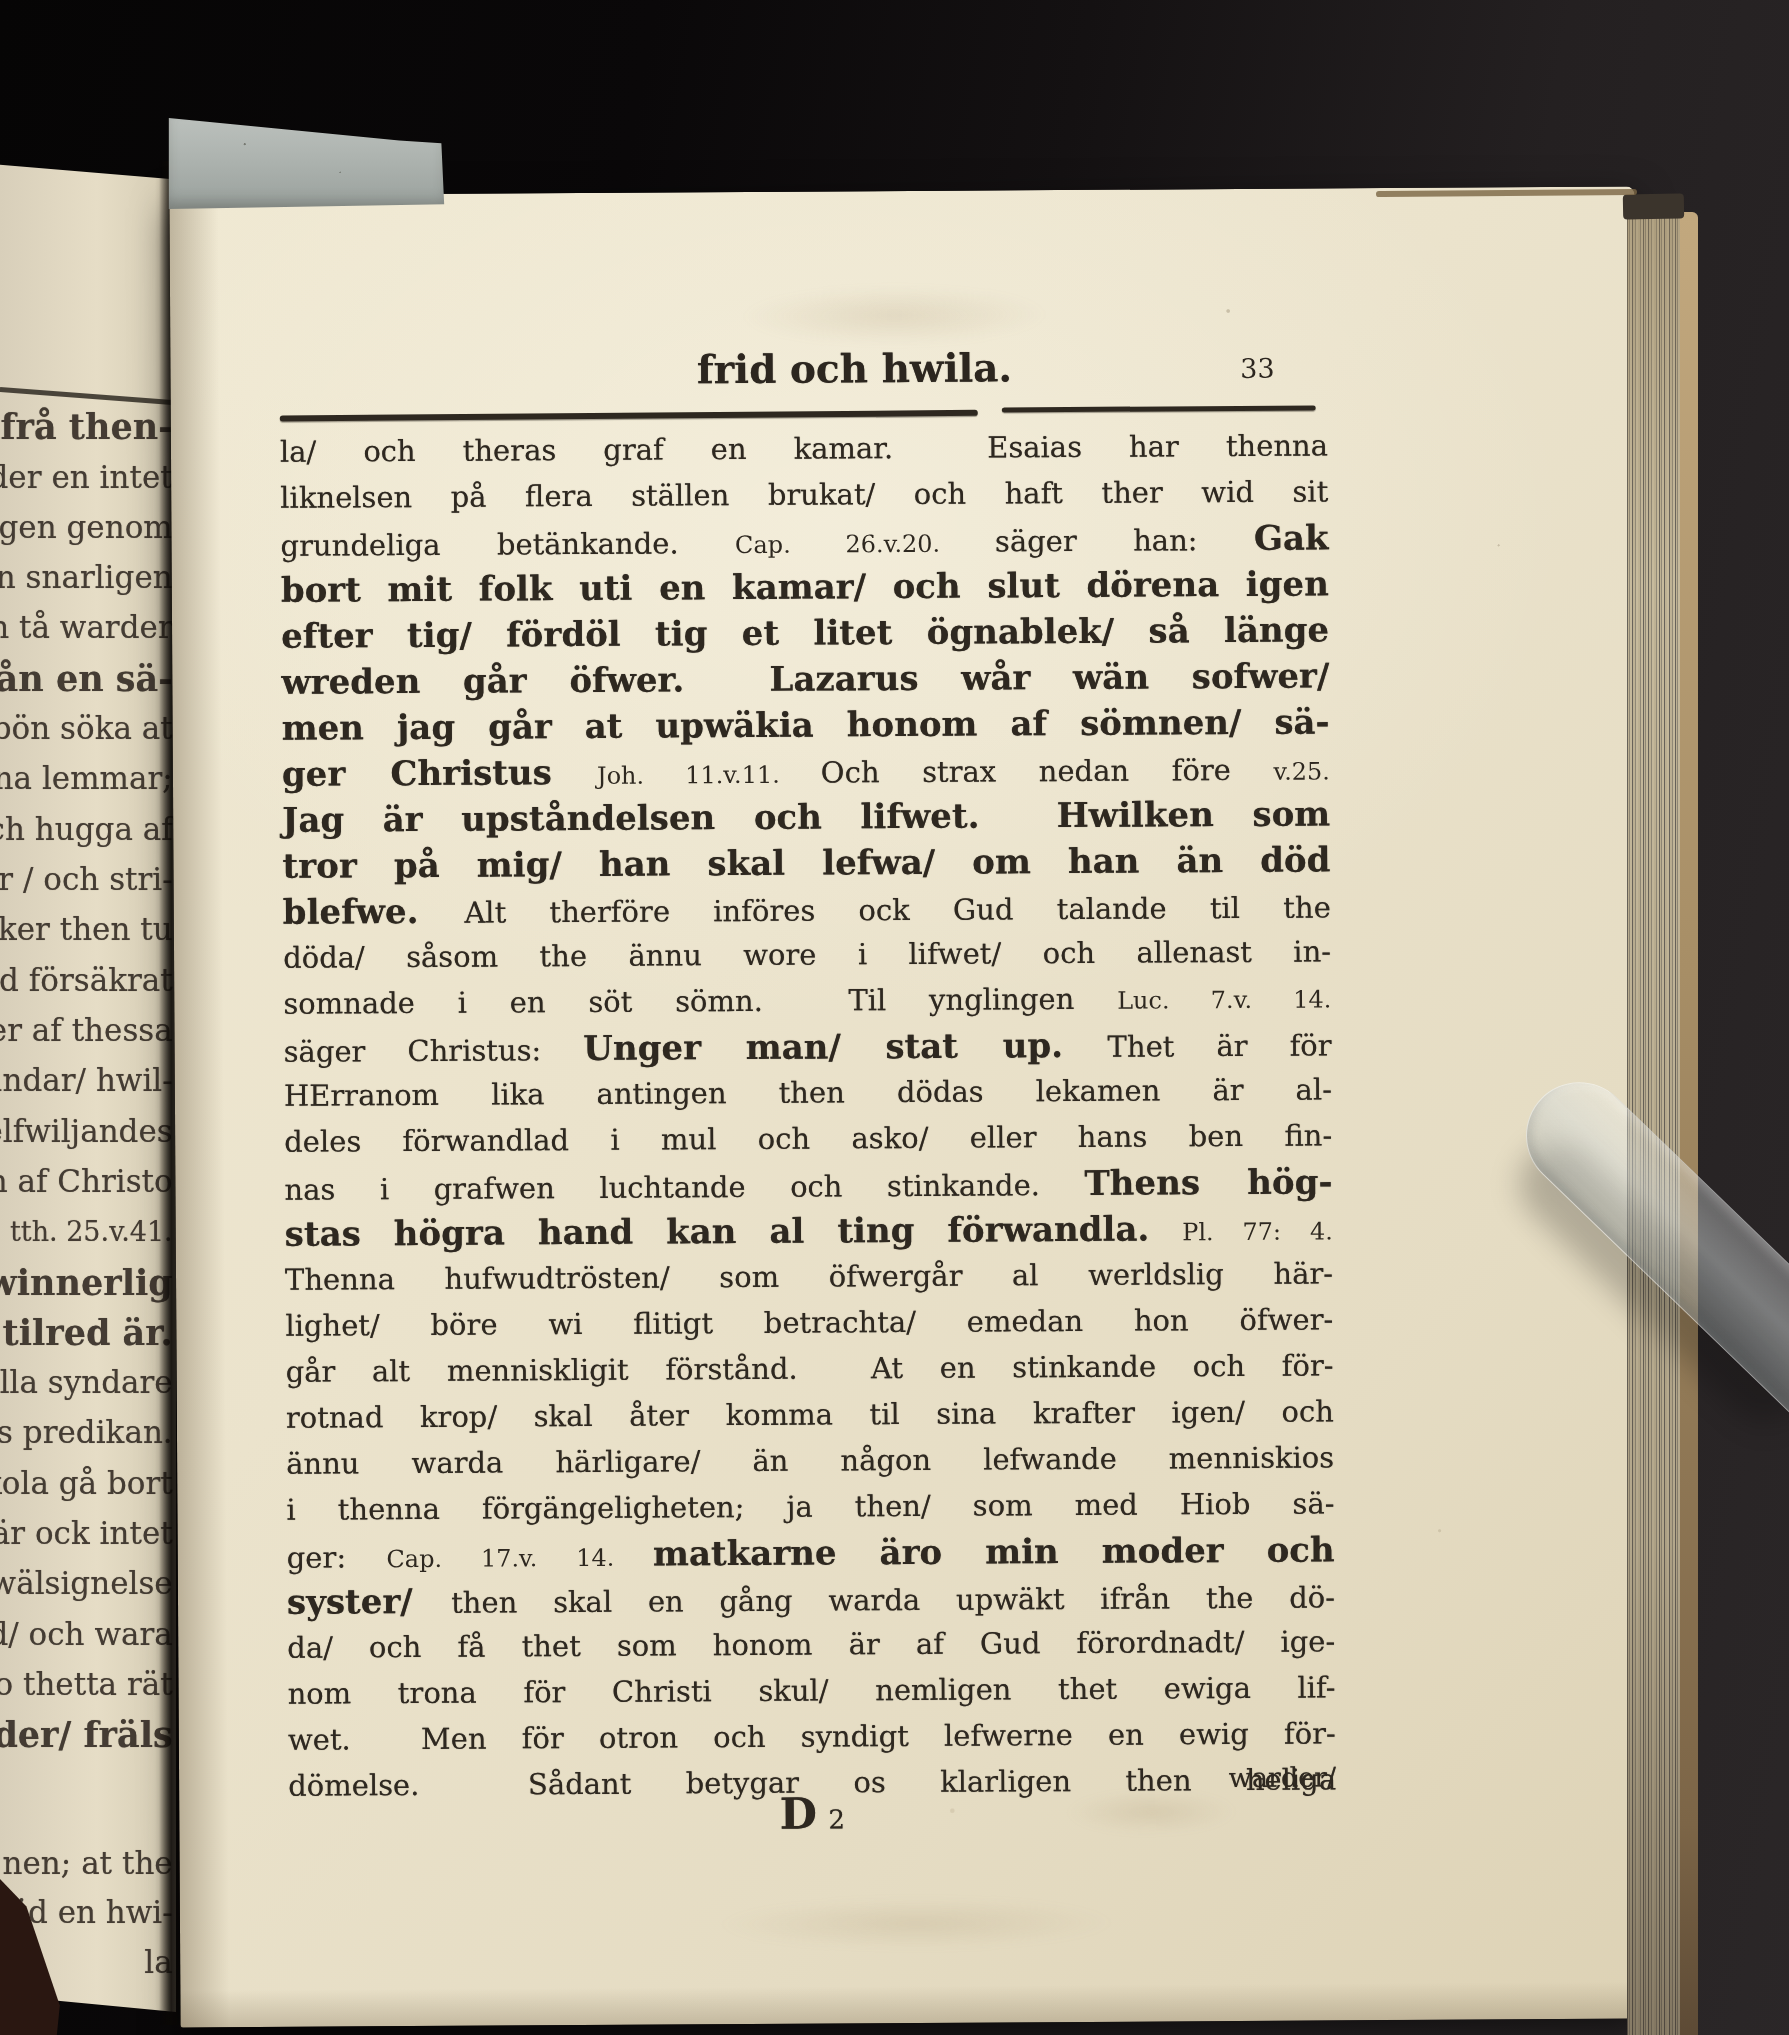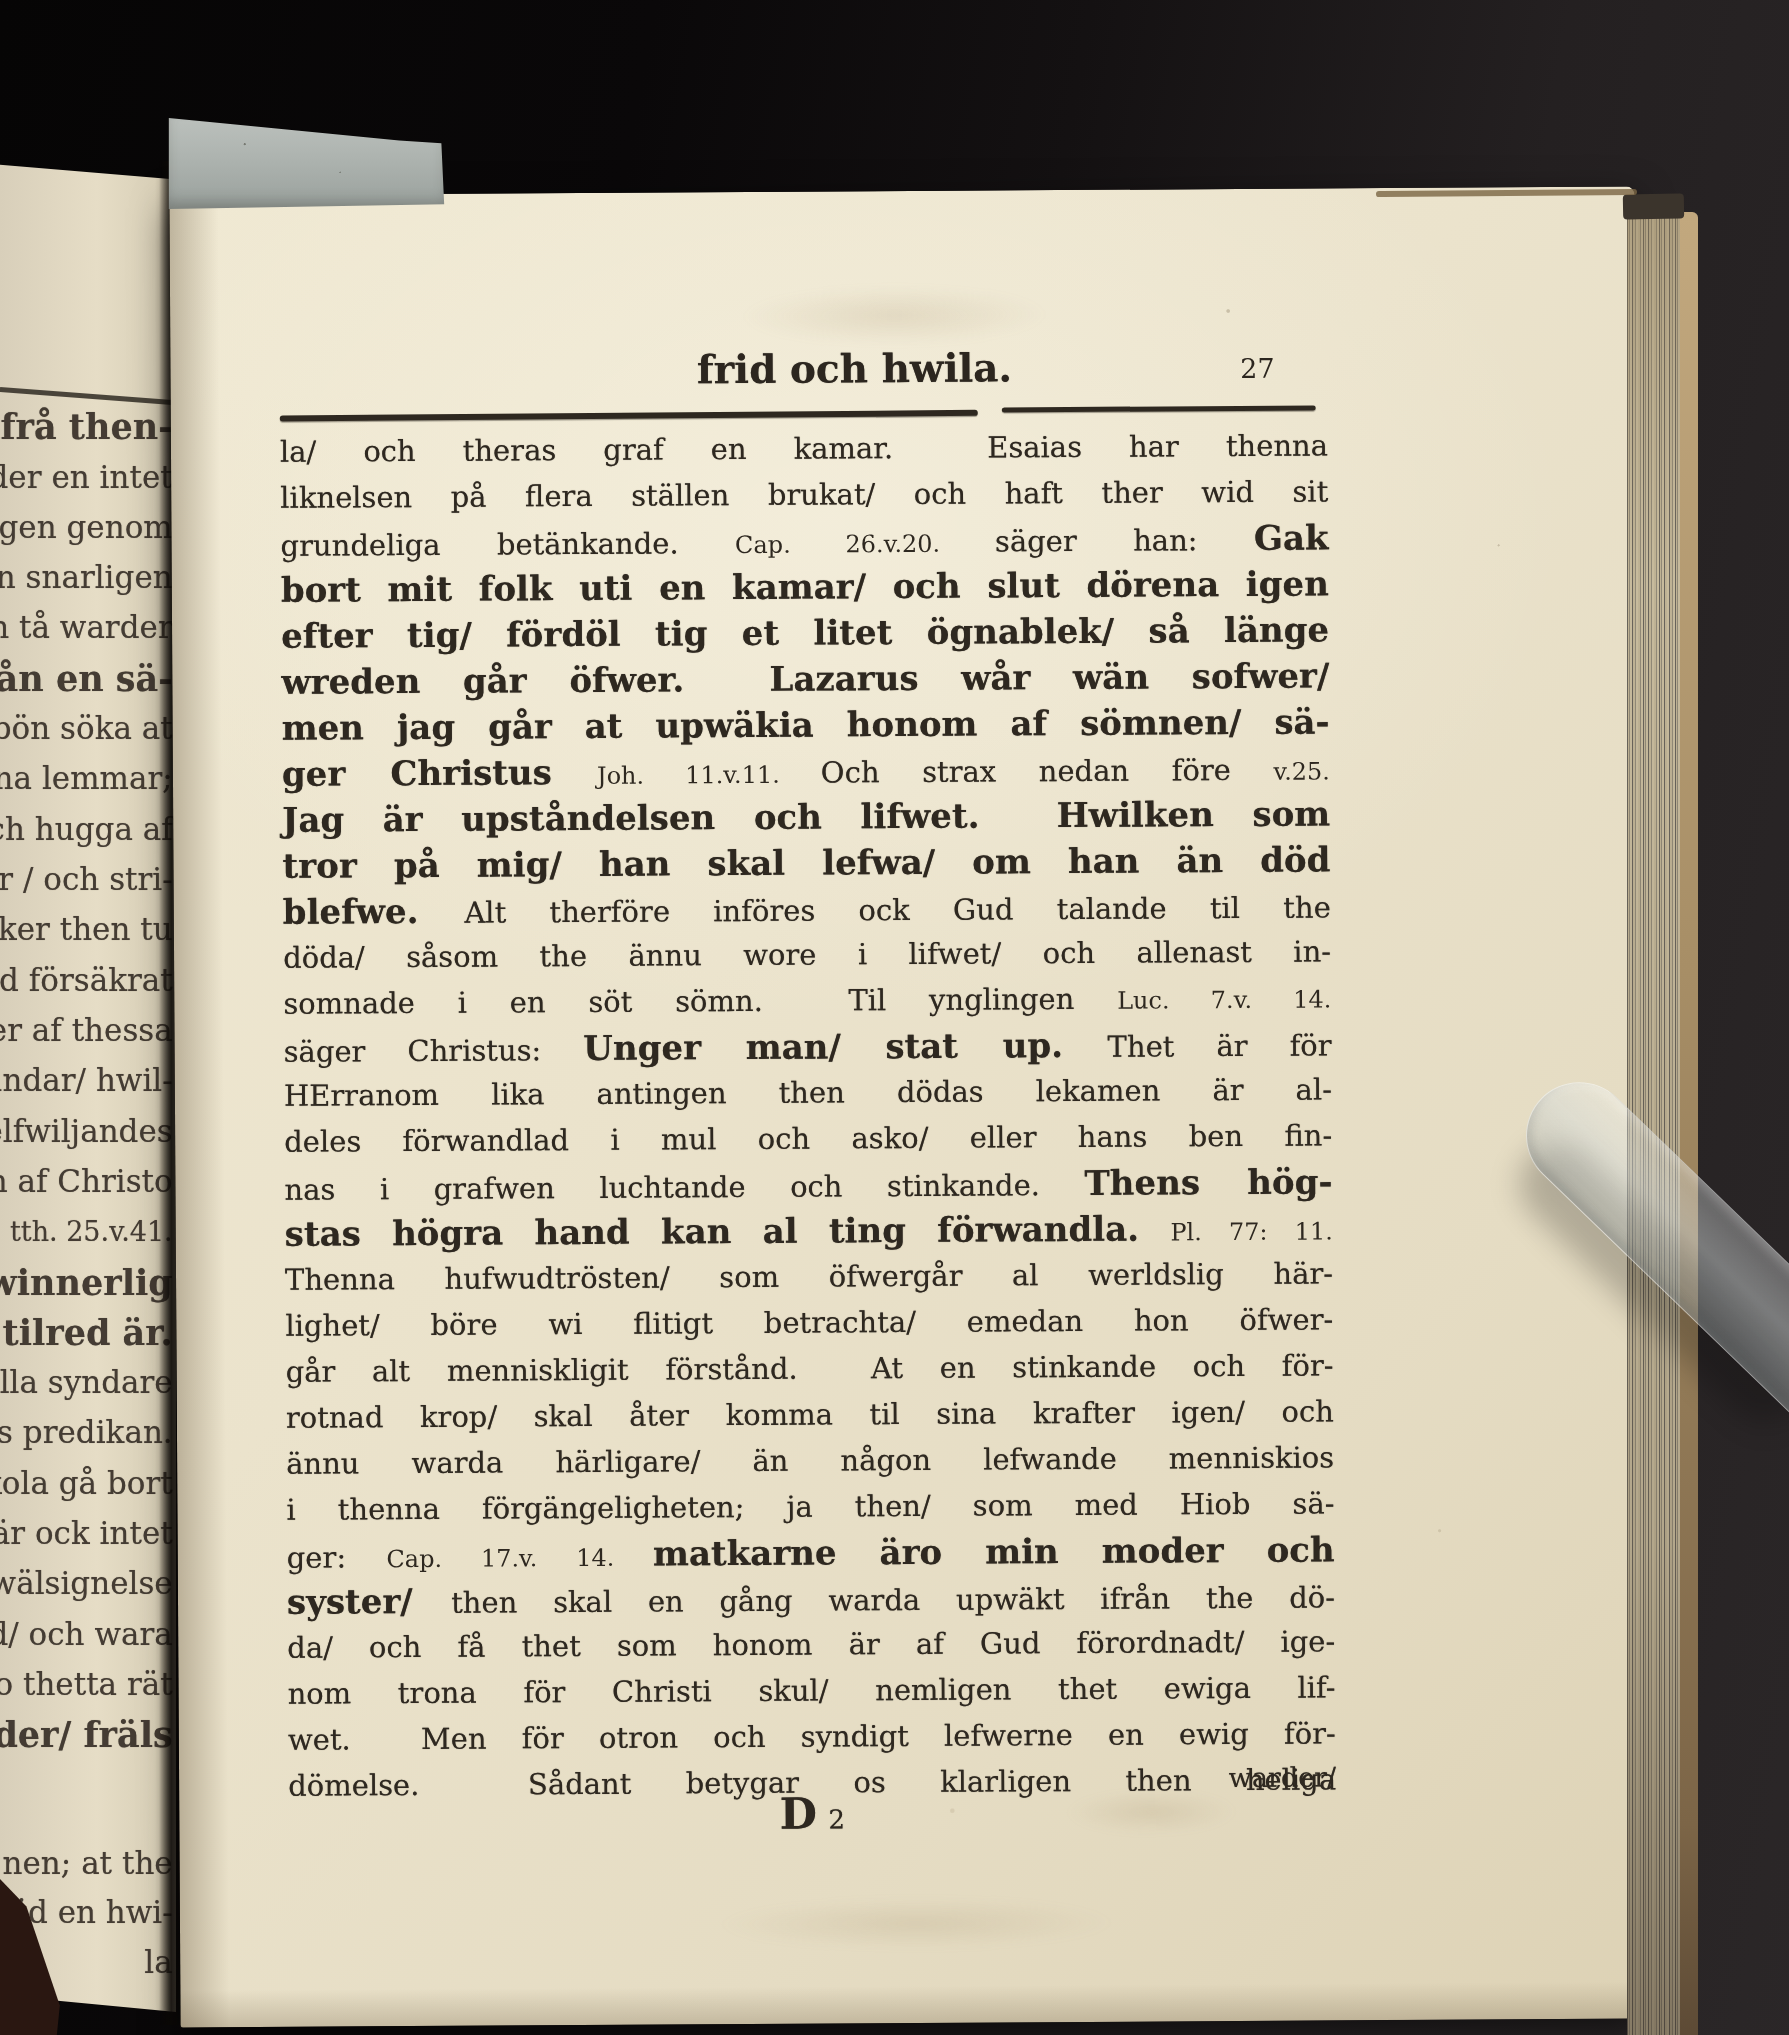--- a/index.html
+++ b/index.html
@@ -140,21 +140,21 @@
   <div id="main-page">
     <div id="page-inner-shadow"></div>
     <div id="page-bottom-shadow"></div>
     <div id="page-texture"></div>
 
     <div class="smudge" style="left:537px;top:1706px;width:399px;height:53px;"></div>
     <div class="smudge" style="left:570px;top:94px;width:309px;height:61px;"></div>
     <div class="smudge" style="left:887px;top:1600px;width:171px;height:45px;"></div>
 
     <div id="page-title">frid och hwila.</div>
-    <div id="page-number">27</div>
+    <div id="page-number">33</div>
     <div id="rule-left" class="rule"></div>
     <div id="rule-right" class="rule"></div>
 
     <div id="text-block">
         <div class="line"><span class="seg-n">la/ och theras graf en kamar.&nbsp; </span><span class="seg-n">Esaias har thenna</span></div>
         <div class="line"><span class="seg-n">liknelsen på flera ställen brukat/ och haft ther wid sit</span></div>
         <div class="line"><span class="seg-n">grundeliga betänkande. </span><span class="seg-r">Cap. 26.v.20. </span><span class="seg-n">säger han: </span><span class="seg-b">Gak</span></div>
         <div class="line"><span class="seg-b">bort mit folk uti en kamar/ och slut dörena igen</span></div>
         <div class="line"><span class="seg-b">efter tig/ fördöl tig et litet ögnablek/ så länge</span></div>
         <div class="line"><span class="seg-b">wreden går öfwer.&nbsp; Lazarus wår wän sofwer/</span></div>
@@ -162,21 +162,21 @@
         <div class="line"><span class="seg-b">ger Christus </span><span class="seg-r">Joh. 11.v.11. </span><span class="seg-n">Och strax nedan före </span><span class="seg-r">v.25.</span></div>
         <div class="line"><span class="seg-b">Jag är upståndelsen och lifwet.&nbsp; Hwilken som</span></div>
         <div class="line"><span class="seg-b">tror på mig/ han skal lefwa/ om han än död</span></div>
         <div class="line"><span class="seg-b">blefwe. </span><span class="seg-n">Alt therföre införes ock Gud talande til the</span></div>
         <div class="line"><span class="seg-n">döda/ såsom the ännu wore i lifwet/ och allenast in-</span></div>
         <div class="line"><span class="seg-n">somnade i en söt sömn.&nbsp; Til ynglingen </span><span class="seg-r">Luc. 7.v. 14.</span></div>
         <div class="line"><span class="seg-n">säger Christus: </span><span class="seg-b">Unger man/ stat up. </span><span class="seg-n">Thet är för</span></div>
         <div class="line"><span class="seg-n">HErranom lika antingen then dödas lekamen är al-</span></div>
         <div class="line"><span class="seg-n">deles förwandlad i mul och asko/ eller hans ben fin-</span></div>
         <div class="line"><span class="seg-n">nas i grafwen luchtande och stinkande. </span><span class="seg-b">Thens hög-</span></div>
-        <div class="line"><span class="seg-b">stas högra hand kan al ting förwandla. </span><span class="seg-r">Pl. 77: 11.</span></div>
+        <div class="line"><span class="seg-b">stas högra hand kan al ting förwandla. </span><span class="seg-r">Pl. 77: 4.</span></div>
         <div class="line"><span class="seg-n">Thenna hufwudtrösten/ som öfwergår al werldslig här-</span></div>
         <div class="line"><span class="seg-n">lighet/ böre wi flitigt betrachta/ emedan hon öfwer-</span></div>
         <div class="line"><span class="seg-n">går alt menniskligit förstånd.&nbsp; At en stinkande och för-</span></div>
         <div class="line"><span class="seg-n">rotnad krop/ skal åter komma til sina krafter igen/ och</span></div>
         <div class="line"><span class="seg-n">ännu warda härligare/ än någon lefwande menniskios</span></div>
         <div class="line"><span class="seg-n">i thenna förgängeligheten; ja then/ som med Hiob sä-</span></div>
         <div class="line"><span class="seg-n">ger: </span><span class="seg-r">Cap. 17.v. 14. </span><span class="seg-b">matkarne äro min moder och</span></div>
         <div class="line"><span class="seg-b">syster/ </span><span class="seg-n">then skal en gång warda upwäkt ifrån the dö-</span></div>
         <div class="line"><span class="seg-n">da/ och få thet som honom är af Gud förordnadt/ ige-</span></div>
         <div class="line"><span class="seg-n">nom trona för Christi skul/ nemligen thet ewiga lif-</span></div>

